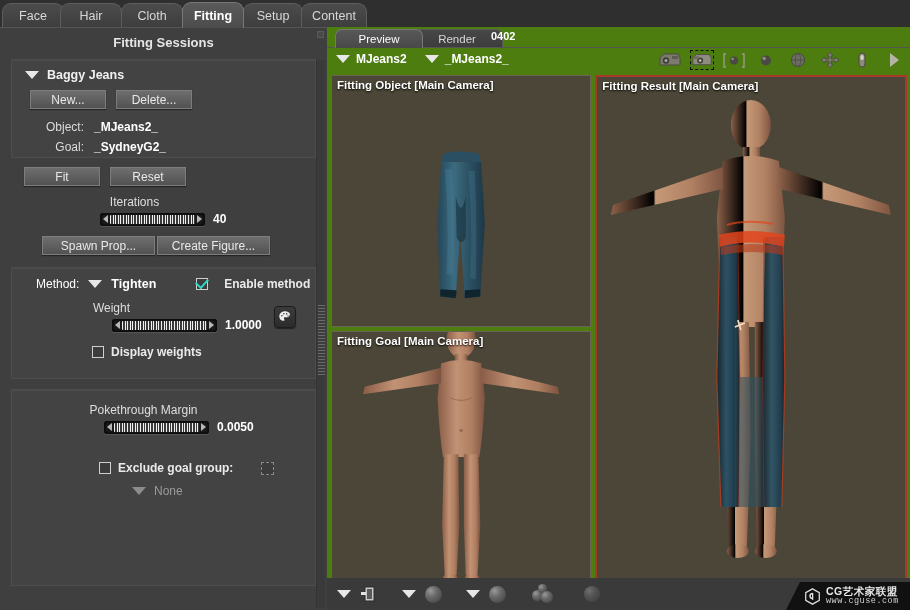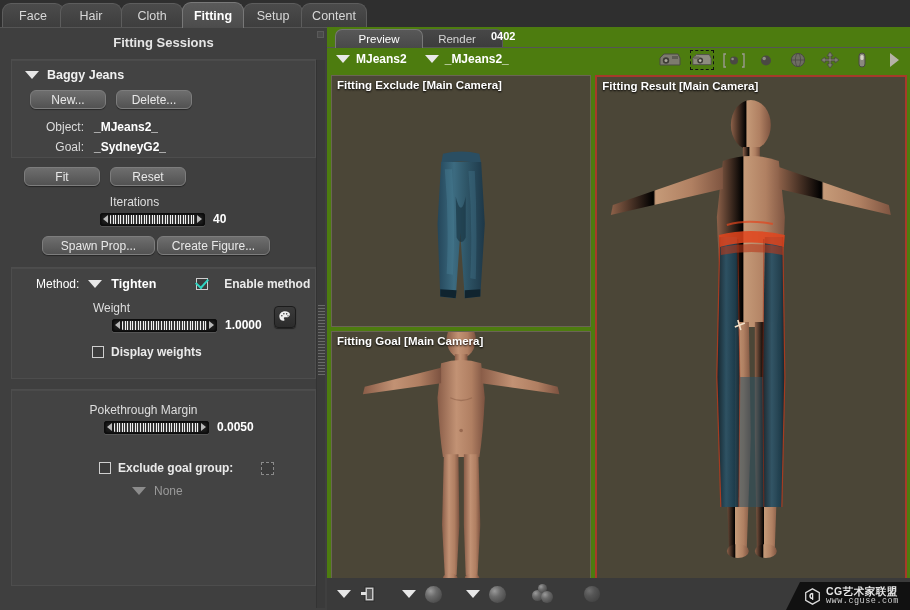--- a/index.html
+++ b/index.html
@@ -79,21 +79,21 @@
 
   .session-head {
     display: flex; align-items: center; gap: 8px;
     padding: 8px 0 6px 13px;
     color: #f0f0f0; font-size: 12.5px; font-weight: bold;
   }
 
   .btn {
     background: linear-gradient(#6e6e6e, #525252);
     border: 1px solid #7d7d7d;
-    border-radius: 6px;
+    border-radius: 0;
     color: #e8e8e8; font-size: 12px;
     height: 19px; min-width: 70px;
     display: flex; align-items: center; justify-content: center;
     cursor: default;
     box-shadow: 0 1px 1px rgba(0,0,0,0.4);
   }
   .btn.wide { min-width: 113px; }
 
   .field-row {
     display: flex; align-items: center;
@@ -504,21 +504,21 @@
           <path d="M3 2 L12 9 L3 16 Z" fill="#b5b3a6"></path>
         </svg>
       </div>
     </div>
 
     <div class="viewports">
 
       <div class="vcol-left">
 
         <div class="viewport plain vp-obj">
-          <div class="vp-label">Fitting Exclude [Main Camera]</div>
+          <div class="vp-label">Fitting Object [Main Camera]</div>
           <svg class="center-stage" viewBox="0 0 284 250" preserveAspectRatio="xMidYMid meet">
             <defs>
               <linearGradient id="denim" x1="0" y1="0" x2="1" y2="0">
                 <stop offset="0" stop-color="#24465a"></stop>
                 <stop offset="0.35" stop-color="#3c6b80"></stop>
                 <stop offset="0.6" stop-color="#2f5668"></stop>
                 <stop offset="1" stop-color="#1d3747"></stop>
               </linearGradient>
               <linearGradient id="denimL" x1="0" y1="0" x2="1" y2="0">
                 <stop offset="0" stop-color="#1e3c4d"></stop>

